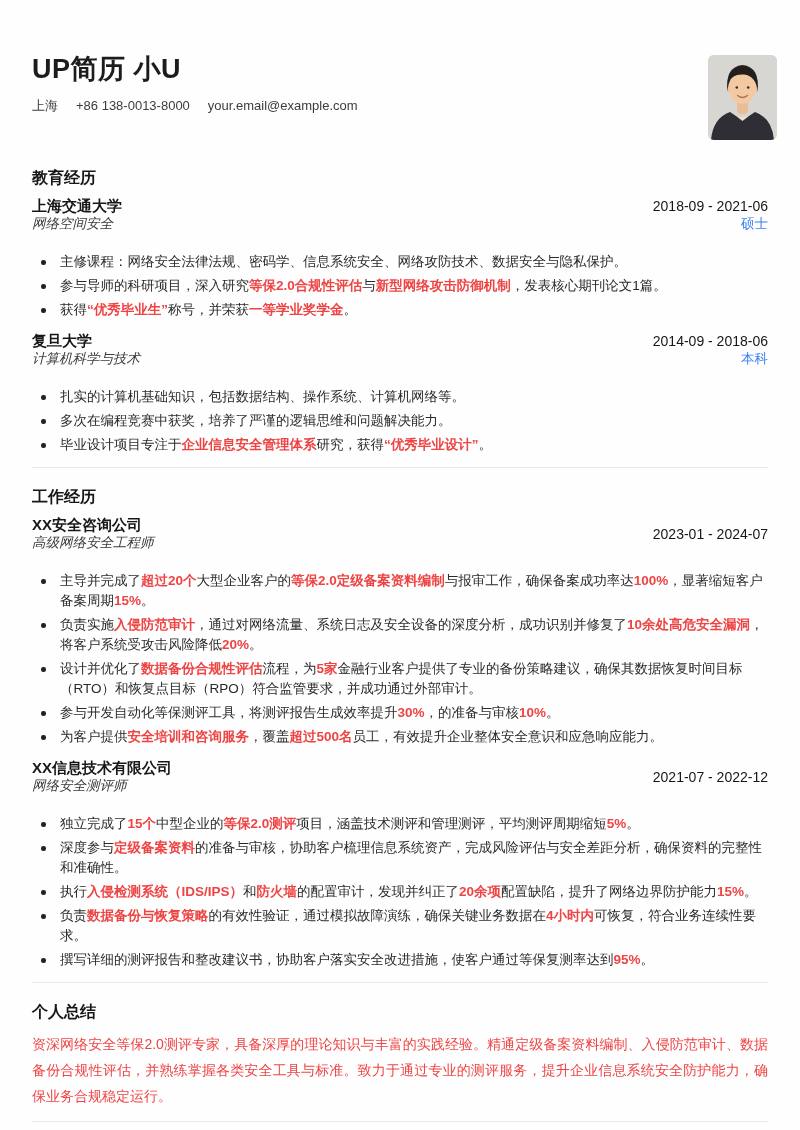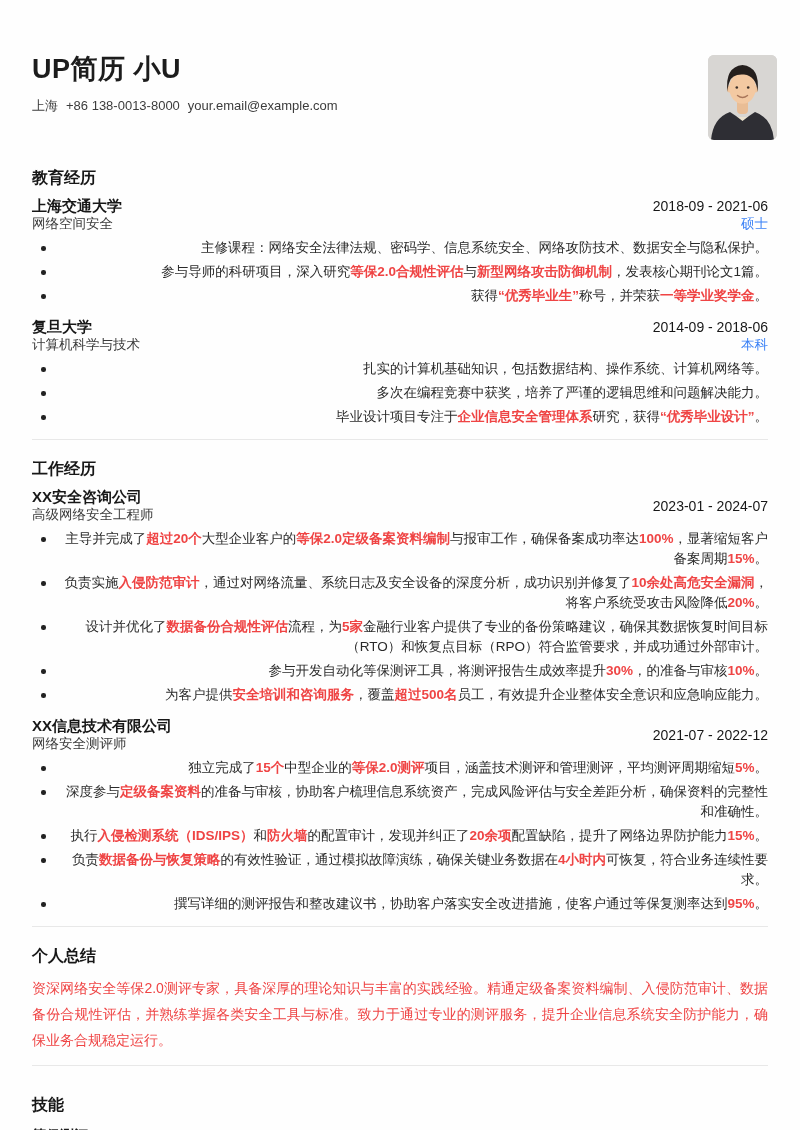--- a/index.html
+++ b/index.html
@@ -9,45 +9,45 @@
     font-family:"Liberation Sans","DejaVu Sans",sans-serif;
     color:#2a2a2a;
     overflow:hidden;
     position:relative;
   }
   .page { padding:0 32px; position:relative; }
 
   
   .header { padding-top:52px; position:relative; }
   .name { font-size:27px; line-height:34px; font-weight:600; color:#1c1c1c; letter-spacing:.5px; }
-  .contact { display:flex; gap:8px; margin-top:11px; font-size:13px; line-height:18px; color:#3c3c3c; }
+  .contact { display:flex; gap:18px; margin-top:11px; font-size:13px; line-height:18px; color:#3c3c3c; }
   .photo {
     position:absolute; top:55px; right:23px; width:69px; height:85px;
     border-radius:6px; overflow:hidden; background:#d8d6d3;
   }
   .photo svg { display:block; width:100%; height:100%; }
 
   
   .section-title { font-size:16px; line-height:22px; font-weight:700; color:#171717; }
   .sec-edu { margin-top:52px; }
   .divider { border:none; border-top:1px solid #e8e8e8; margin-top:12px; }
   .after-divider { margin-top:18px; }
 
   
   .entry { margin-top:8px; }
   .entry + .entry { margin-top:12px; }
   .entry-head { display:flex; justify-content:space-between; align-items:center; }
   .org { font-size:15px; line-height:18px; font-weight:700; color:#171717; }
-  .role { font-size:13.5px; line-height:17px; color:#3a3a3a; }
+  .role { font-size:13.5px; line-height:17px; color:#3a3a3a;font-style:italic; }
   .eh-right { text-align:right; }
   .date { font-size:14px; line-height:18px; font-weight:400; color:#171717; white-space:nowrap; }
   .degree { font-size:13.5px; line-height:17px; color:#3b82f6; }
 
   
-  ul.bullets { list-style:none; margin-top:6px;text-align:right; }
+  ul.bullets { list-style:none; margin-top:20px; }
   ul.bullets li {
     position:relative; padding-left:28px;
     font-size:13.5px; line-height:20px; margin-bottom:4px; color:#2a2a2a;
   }
   ul.bullets li::before {
     content:""; position:absolute; left:9px; top:8px;
     width:4.5px; height:4.5px; border-radius:50%; background:#222;
   }
   .b { font-weight:700; color:#ef4444; }
 

